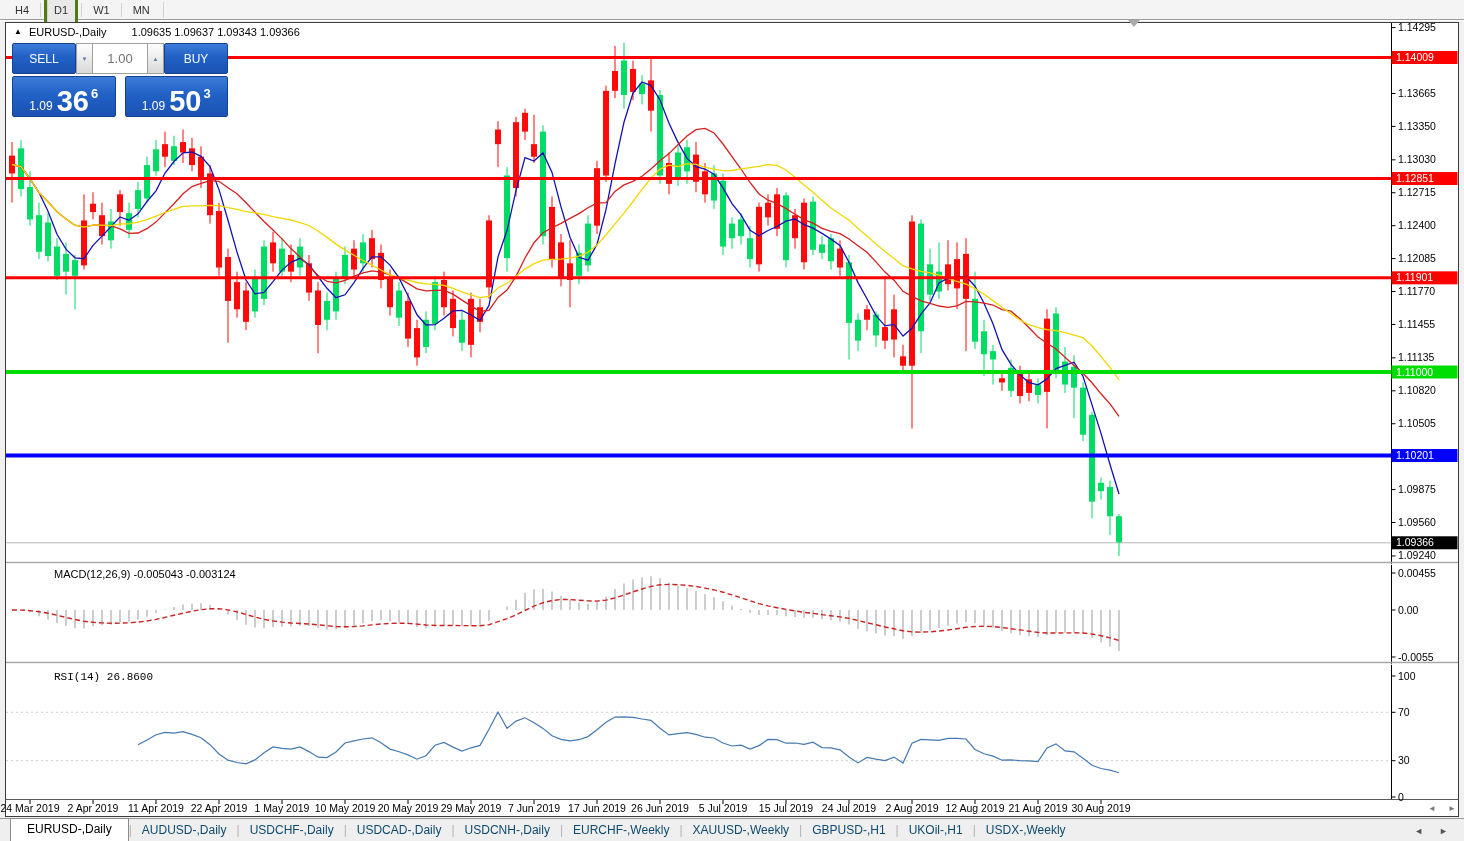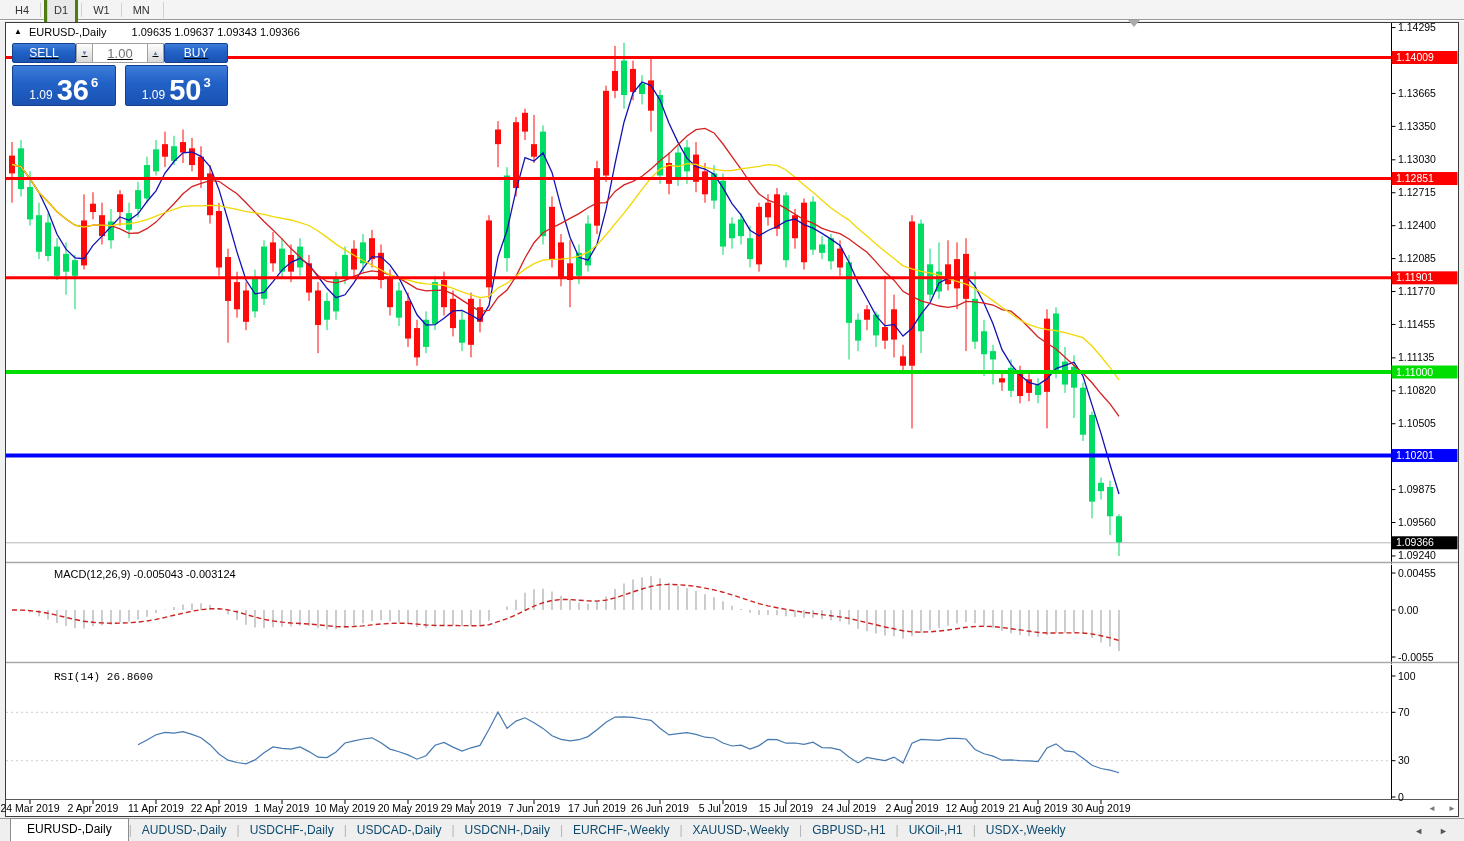--- a/index.html
+++ b/index.html
@@ -19,21 +19,21 @@
   #chart-svg{position:absolute;left:0;top:0;width:1464px;height:841px;z-index:5;pointer-events:none;}
 
   .overlay{position:absolute;z-index:10;}
   .chart-title{left:14px;top:26px;font-size:11px;color:#000;display:flex;align-items:center;gap:7px;white-space:nowrap;}
   .chart-title .tri{font-size:8px;line-height:8px;color:#000;}
   .chart-title .ttl-sym{letter-spacing:0;}
   .chart-title .ttl-ohlc{margin-left:18px;}
 
   
   .trade-panel{left:12px;top:43px;width:216px;z-index:12;}
-  .tp-row1{display:flex;height:20px;text-decoration:underline;}
+  .tp-row1{display:flex;height:31px;}
   .btn-blue{background:linear-gradient(180deg,#3d7cd9 0%,#2161c6 45%,#1a52b2 100%);border:1px solid #12418f;color:#fff;border-radius:2px;display:flex;align-items:center;justify-content:center;box-sizing:border-box;}
   .tp-sell,.tp-buy{width:64px;font-size:12px;}
   .tp-spin{width:17px;background:linear-gradient(180deg,#fdfdfd,#d9d9d9);border:1px solid #a0a0a0;color:#5b79a8;font-size:6px;display:flex;align-items:center;justify-content:center;box-sizing:border-box;}
   .tp-vol{width:54px;background:#fff;border:1px solid #a0a0a0;border-left:none;border-right:none;font-size:13px;color:#737373;display:flex;align-items:center;justify-content:center;box-sizing:border-box;}
   .tp-row2{display:flex;gap:9px;margin-top:2px;}
   .tp-price{flex:1;height:41px;align-items:flex-end;justify-content:center;padding-bottom:4px;gap:2px;}
   .tp-price .base{font-size:12px;line-height:12px;margin-right:2px;}
   .tp-price .pips{font-size:29px;font-weight:bold;line-height:22px;}
   .tp-price .pipette{font-size:13px;font-weight:bold;line-height:13px;margin-bottom:12px;}
 

